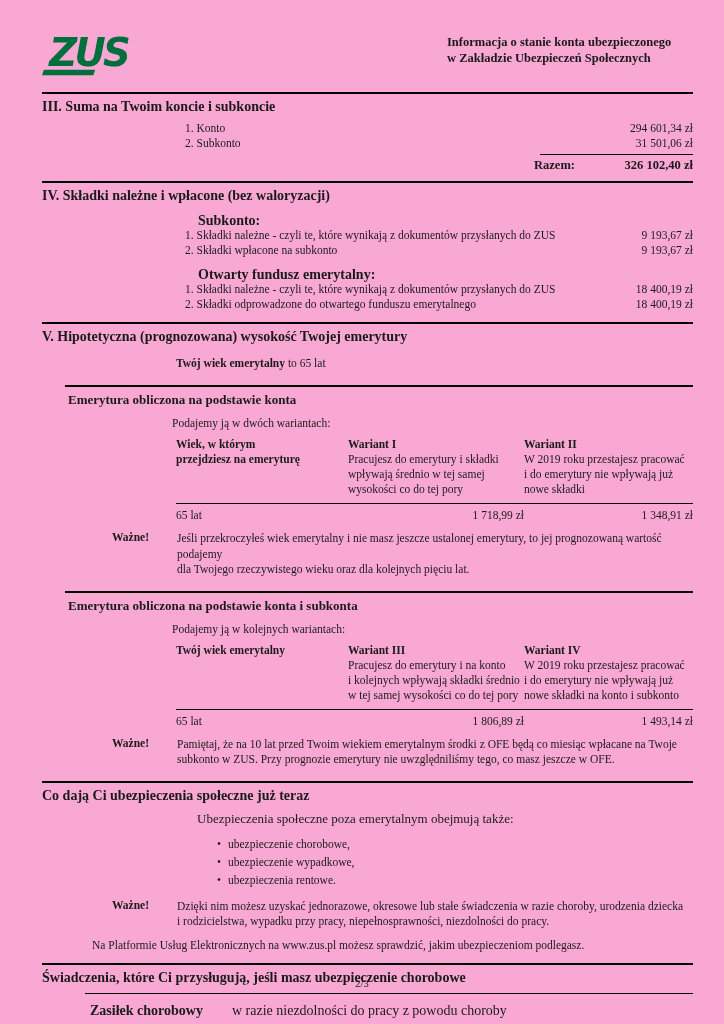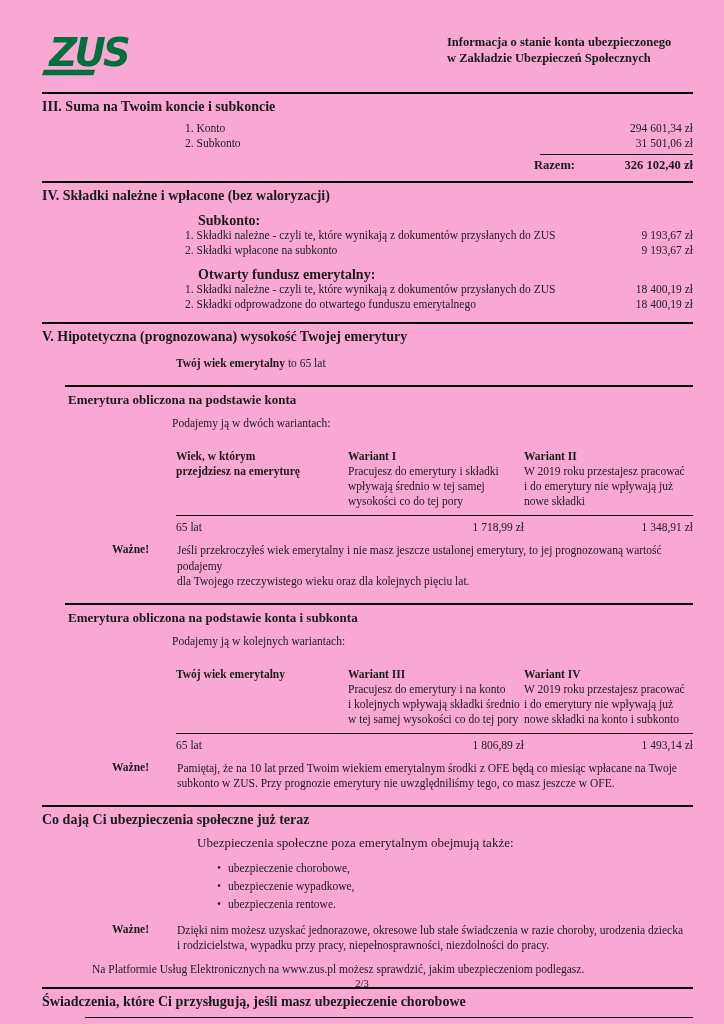--- a/index.html
+++ b/index.html
@@ -37,21 +37,21 @@
 
   
   .age-line { margin:12px 0 0 134px; font-size:11.5px; }
   .age-line b { font-weight:bold; }
   .subblock { margin-left:23px; margin-top:16px; }
   .subblock .sb-title { font-weight:bold; font-size:13px; padding:5px 0 0 3px; }
   .intro { margin:9px 0 0 107px; font-size:11.5px; }
   .vtable { margin:8px 0 0 111px; width:517px; display:grid;
             grid-template-columns:172px 176px 169px; }
   .vtable .th { font-size:11.5px; line-height:15px; padding-bottom:6px; }
-  .vtable .th b { display:block; font-weight:bold;margin-top:12px; }
+  .vtable .th b { display:block; font-weight:bold; }
   .vtable .th .desc { white-space:pre-line; }
   .vtable .cell { border-top:1.5px solid #000; padding-top:5px; font-size:11.5px; }
   .vtable .cell.num { text-align:right; }
   .pre { white-space:pre-line; }
 
   .wazne { display:flex; margin:10px 0 0 70px; }
   .wazne .wlabel { font-weight:bold; font-size:11.5px; width:65px; flex:none; }
   .wazne .wtext { width:516px; font-size:11.5px; line-height:15.5px; }
   .gap-b { margin-bottom:13px; }
 

